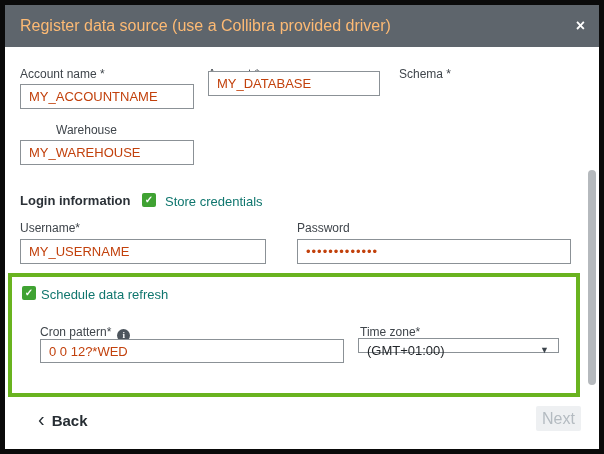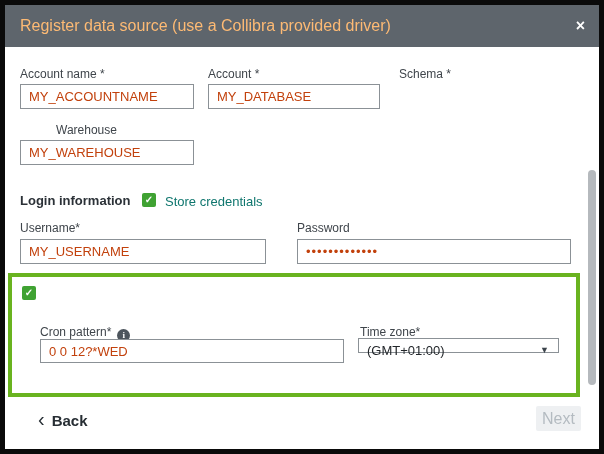--- a/index.html
+++ b/index.html
@@ -179,21 +179,21 @@
 
     <div class="header">
       <span class="title">Register data source (use a Collibra provided driver)</span>
       <span class="close">×</span>
     </div>
 
     <label class="f-label" style="left:15px; top:62px;">Account name *</label>
     <input class="f-input" style="left: 15px; top: 79px; width: 174px;" value="MY_ACCOUNTNAME">
 
     <label class="f-label" style="left:203px; top:62px;">Account *</label>
-    <input class="f-input" style="left: 203px; top: 79px; width: 172px;" value="MY_DATABASE">
+    <input class="f-input" style="left: 203px; top: 66px; width: 172px;" value="MY_DATABASE">
 
     <label class="f-label" style="left:394px; top:62px;">Schema *</label>
 
     <label class="f-label" style="left:3px; top:118px;margin-left:48px;">Warehouse</label>
     <input class="f-input" style="left: 15px; top: 135px; width: 174px;" value="MY_WAREHOUSE">
 
     <span class="section-heading" style="left:15px; top:188px;">Login information</span>
     <span class="checkbox" style="left:137px; top:188px;">
       <span class="check">✓</span>
     </span>
@@ -203,20 +203,21 @@
     <input class="f-input" style="left: 15px; top: 234px; width: 246px;" value="MY_USERNAME">
 
     <label class="f-label" style="left:292px; top:216px;">Password</label>
     <input class="f-input" style="left: 292px; top: 234px; width: 274px; letter-spacing: 1px;" value="•••••••••••••">
 
     <div class="highlight-box"></div>
 
     <span class="checkbox" style="left:17px; top:281px;">
       <span class="check">✓</span>
     </span>
+    <span class="cb-label" style="left:36px; top:282px;">Schedule data refresh</span>
 
     <label class="f-label" style="left:35px; top:320px;"><span>Cron pattern*</span><span class="info-icon">i</span></label>
     <input class="f-input" style="left: 35px; top: 334px; width: 304px; height: 24px;" value="0 0 12?*WED">
 
     <label class="f-label" style="left:355px; top:320px;">Time zone*</label>
     <div class="select">
       <span>(GMT+01:00)</span>
       <span class="caret">▼</span>
     </div>
 

